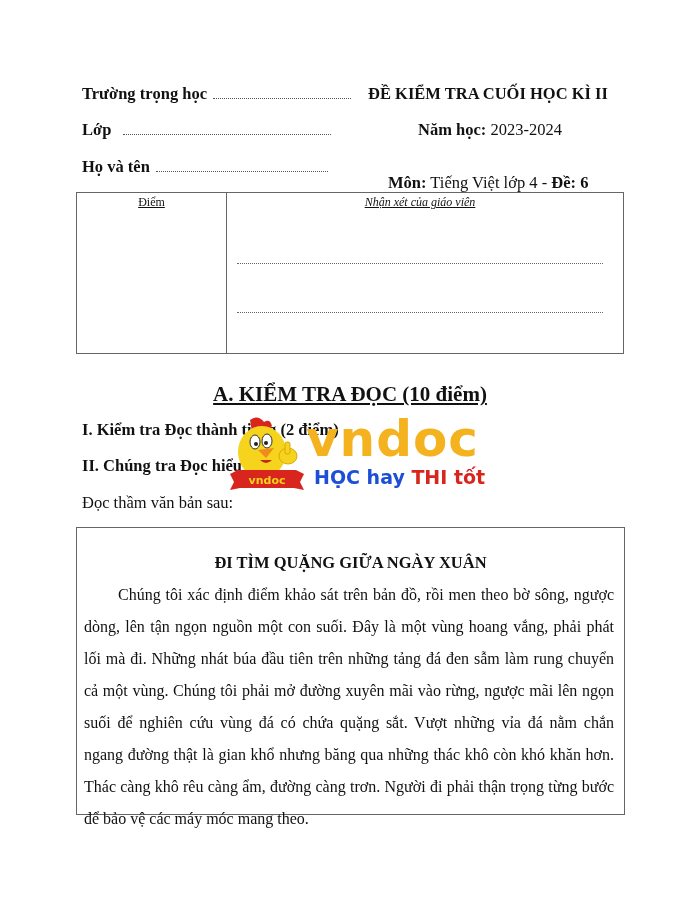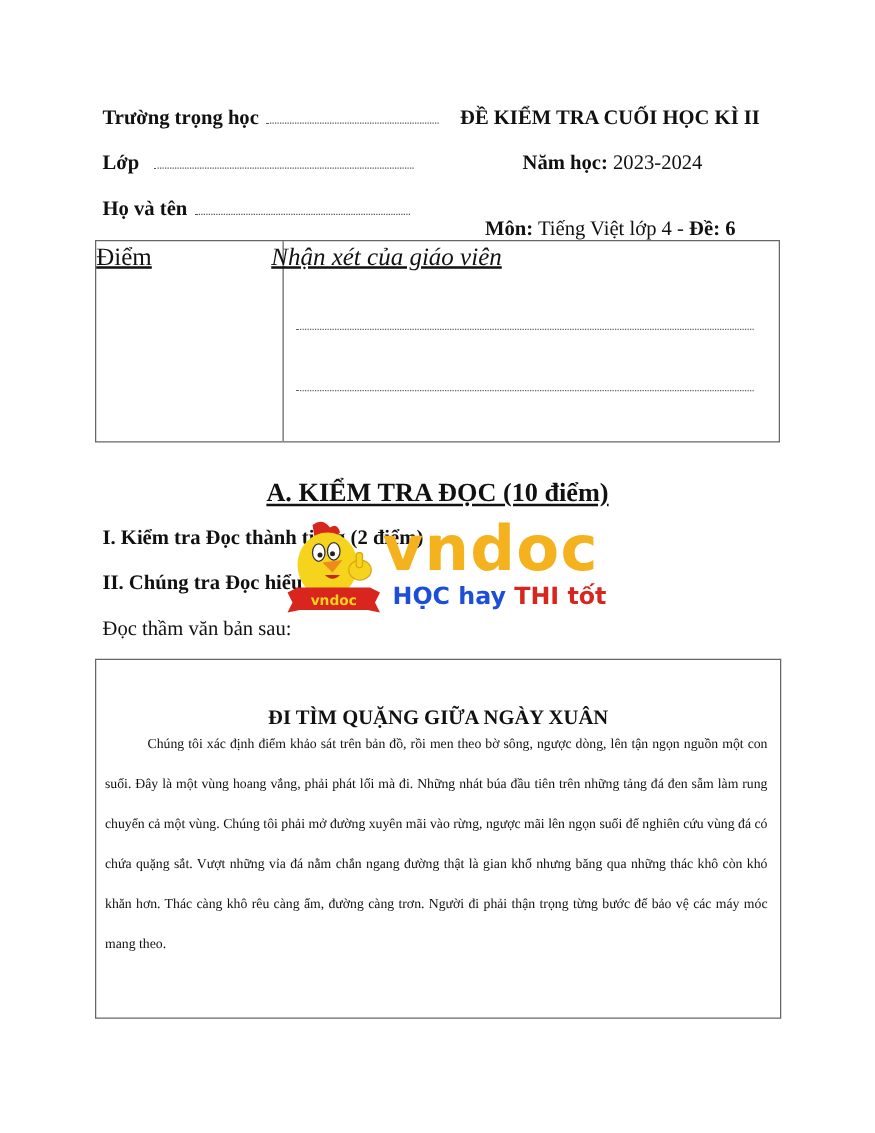--- a/index.html
+++ b/index.html
@@ -6,35 +6,35 @@
   body { width: 700px; height: 906px; position: relative; overflow: hidden;
          font-family: "Liberation Serif", "DejaVu Serif", serif; color: #111; }
   .abs { position: absolute; }
   .b { font-weight: bold; }
   .hdr { font-size: 16.5px; }
   .dots { display: inline-block; border-bottom: 1px dotted #555; height: 1px; vertical-align: baseline; margin-left: 6px; }
 
   .score-table { position: absolute; left: 76px; top: 192px; width: 548px; height: 162px;
                  border: 1px solid #666; box-sizing: border-box; }
   .score-col { position: absolute; left: 0; top: 0; width: 149px; height: 100%; border-right: 1px solid #666; }
-  .score-col .ttl, .comment-col .ttl { text-decoration: underline; font-size: 20px; margin-top: 2px; }
+  .score-col .ttl, .comment-col .ttl { text-align: center; text-decoration: underline; font-size: 12px; margin-top: 2px; }
   .comment-col { position: absolute; left: 140px; top: 0; right: 0; height: 100%; font-style: italic; }
   .dotline { position: absolute; left: 20px; right: 20px; border-bottom: 1px dotted #666; }
 
   .sec-title { position: absolute; left: 0; width: 700px; text-align: center; top: 382px;
                font-weight: bold; font-size: 21px; }
   .sec-title span { text-decoration: underline; }
   .line { position: absolute; left: 82px; font-size: 16.5px; }
 
   .passage { position: absolute; left: 76px; top: 527px; width: 549px; height: 288px;
              border: 1px solid #666; box-sizing: border-box; }
-  .passage h2 { margin: 18px; position: absolute; top: 18px; left: 0; right: 0; text-align: center;
+  .passage h2 { margin: 7px; position: absolute; top: 18px; left: 0; right: 0; text-align: center;
                 font-size: 16.5px; font-weight: bold; }
   .passage p { position: absolute; left: 7px; right: 10px; top: 51px; margin: 0;
-               font-size: 11px; line-height: 32px; text-align: justify; text-indent: 34px; }
+               font-size: 16px; line-height: 32px; text-align: justify; text-indent: 34px; }
 
   .logo { position: absolute; left: 228px; top: 416px; width: 250px; height: 82px; }
   .vndoc-word { position: absolute; left: 78px; top: -6px; font-family: "DejaVu Sans", sans-serif;
                 font-weight: bold; font-size: 50px; letter-spacing: 1px; color: #f5b21f; }
   .slogan { position: absolute; left: 86px; top: 50px; font-family: "DejaVu Sans", sans-serif;
             font-weight: bold; font-size: 19px; white-space: nowrap; }
   .slogan .g { color: #1d4ed8; }
   .slogan .r { color: #d8261e; }
 </style>
 </head>

